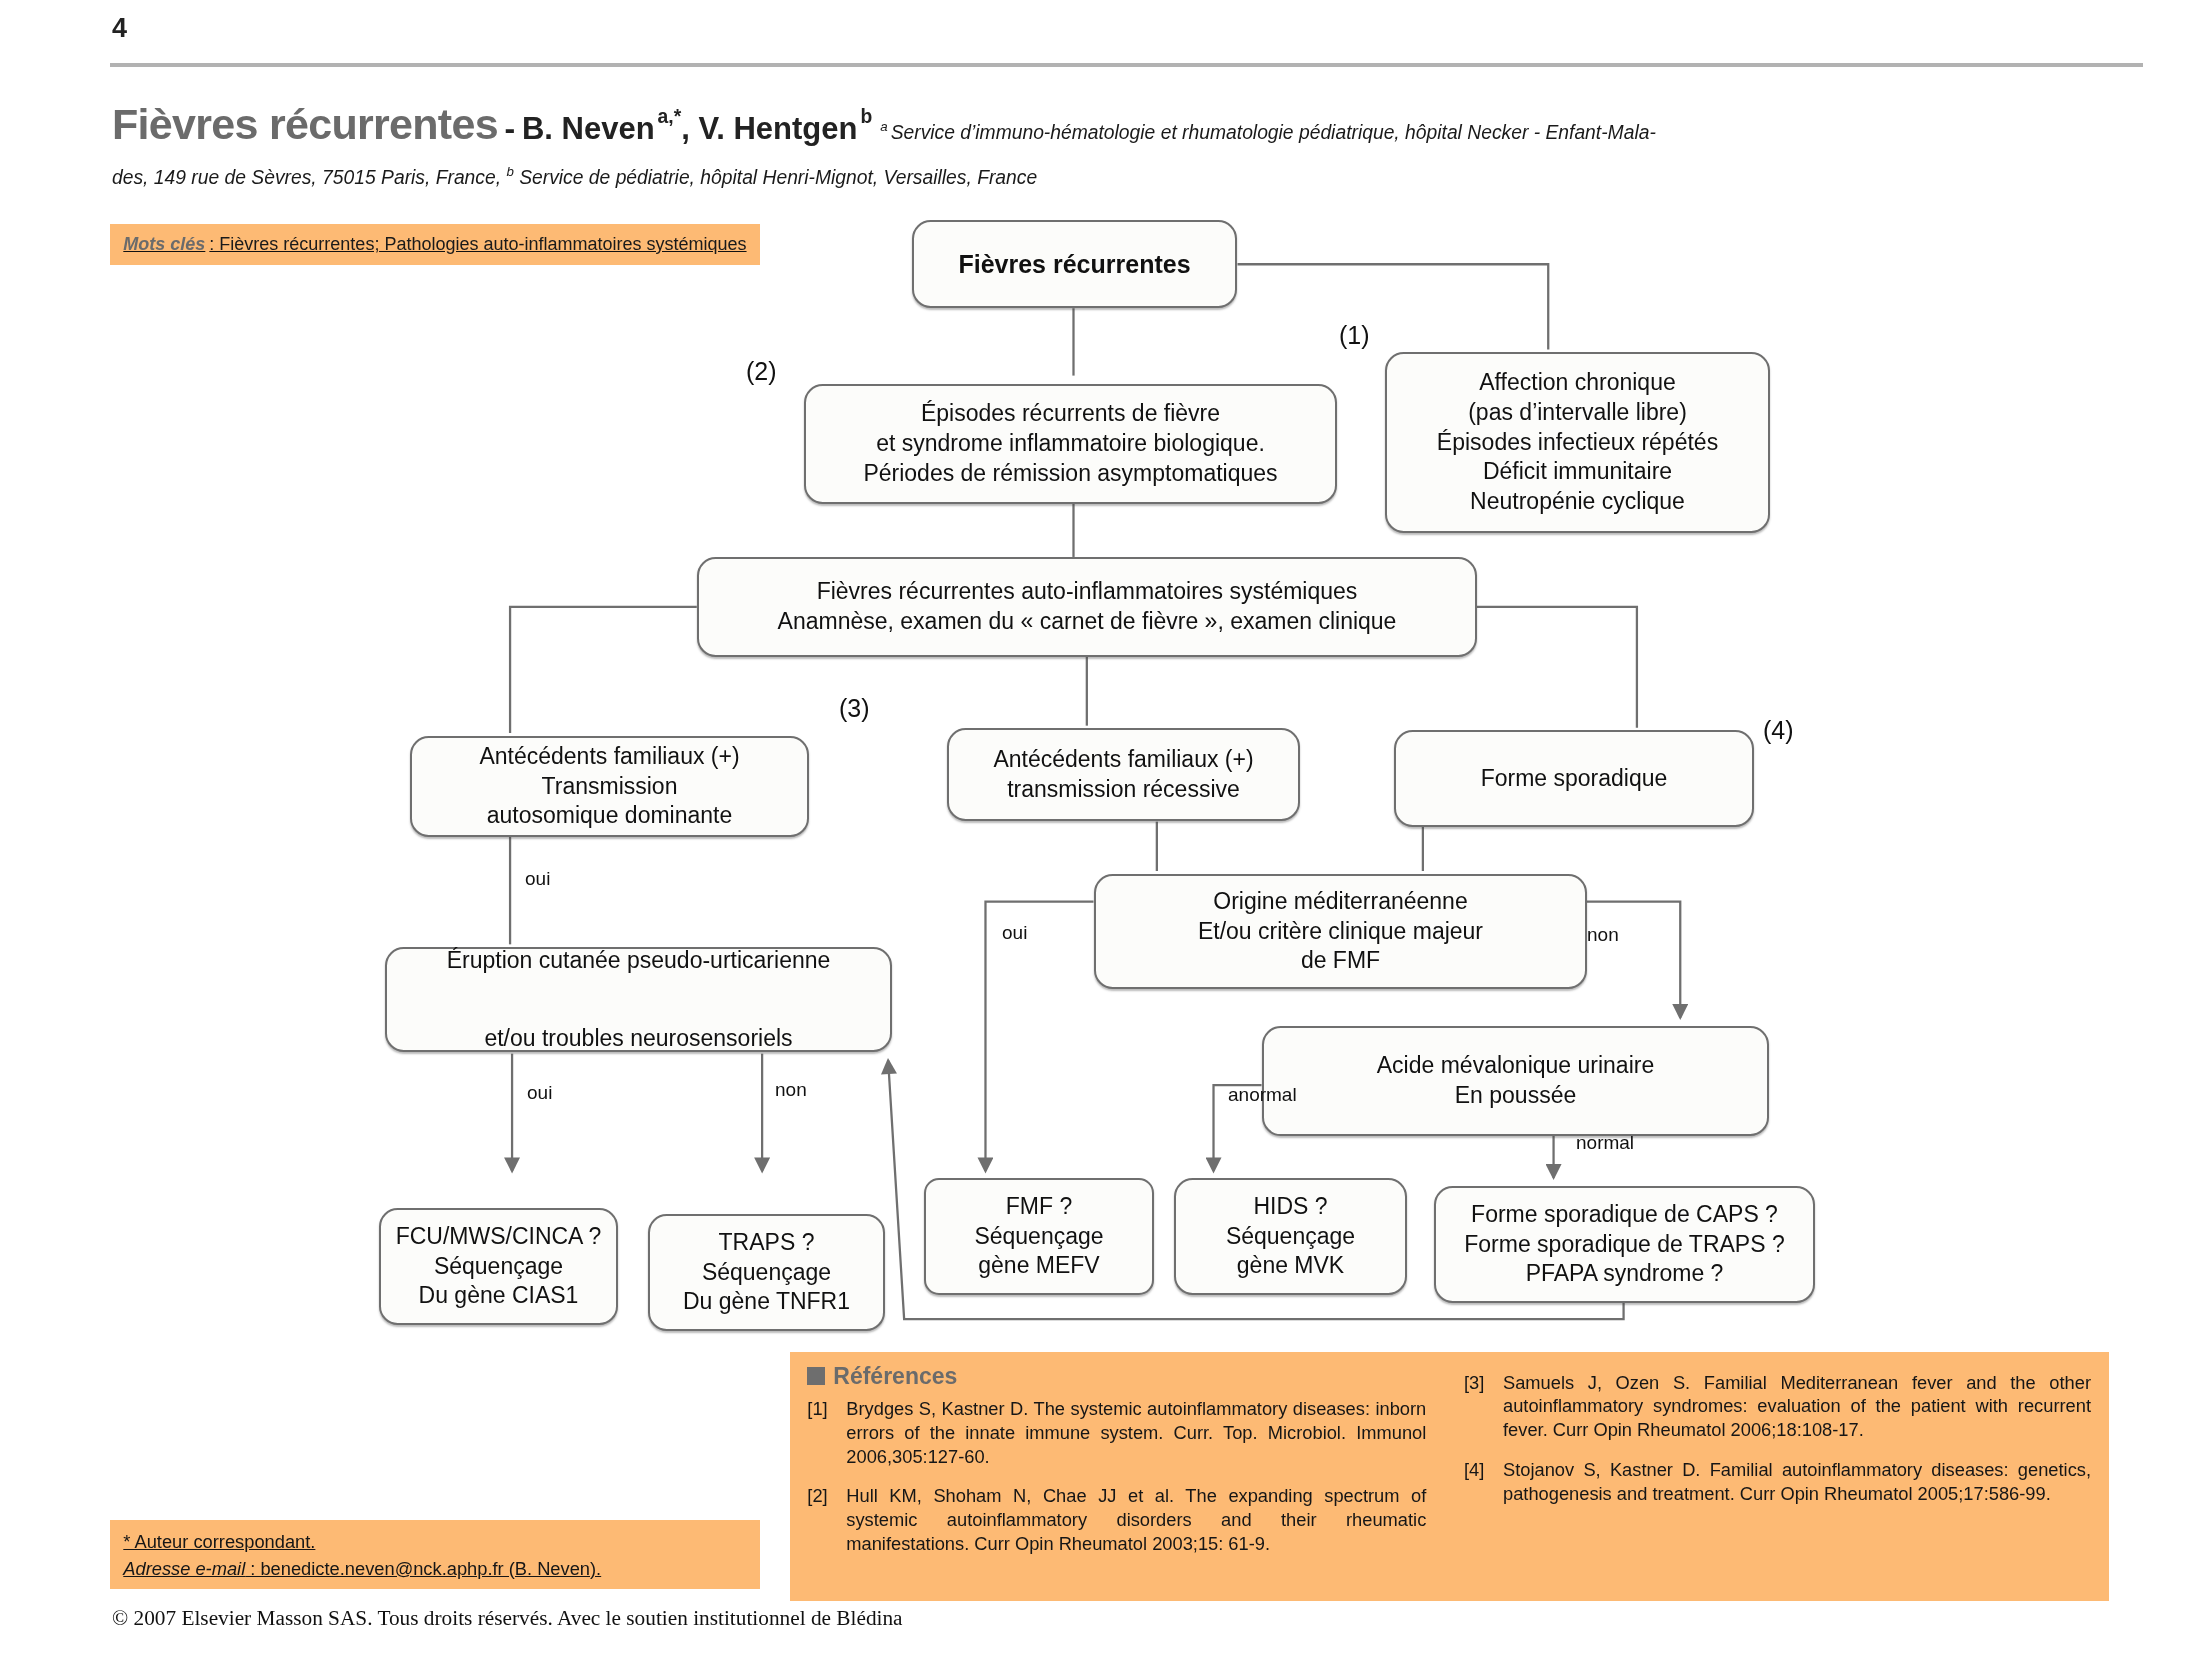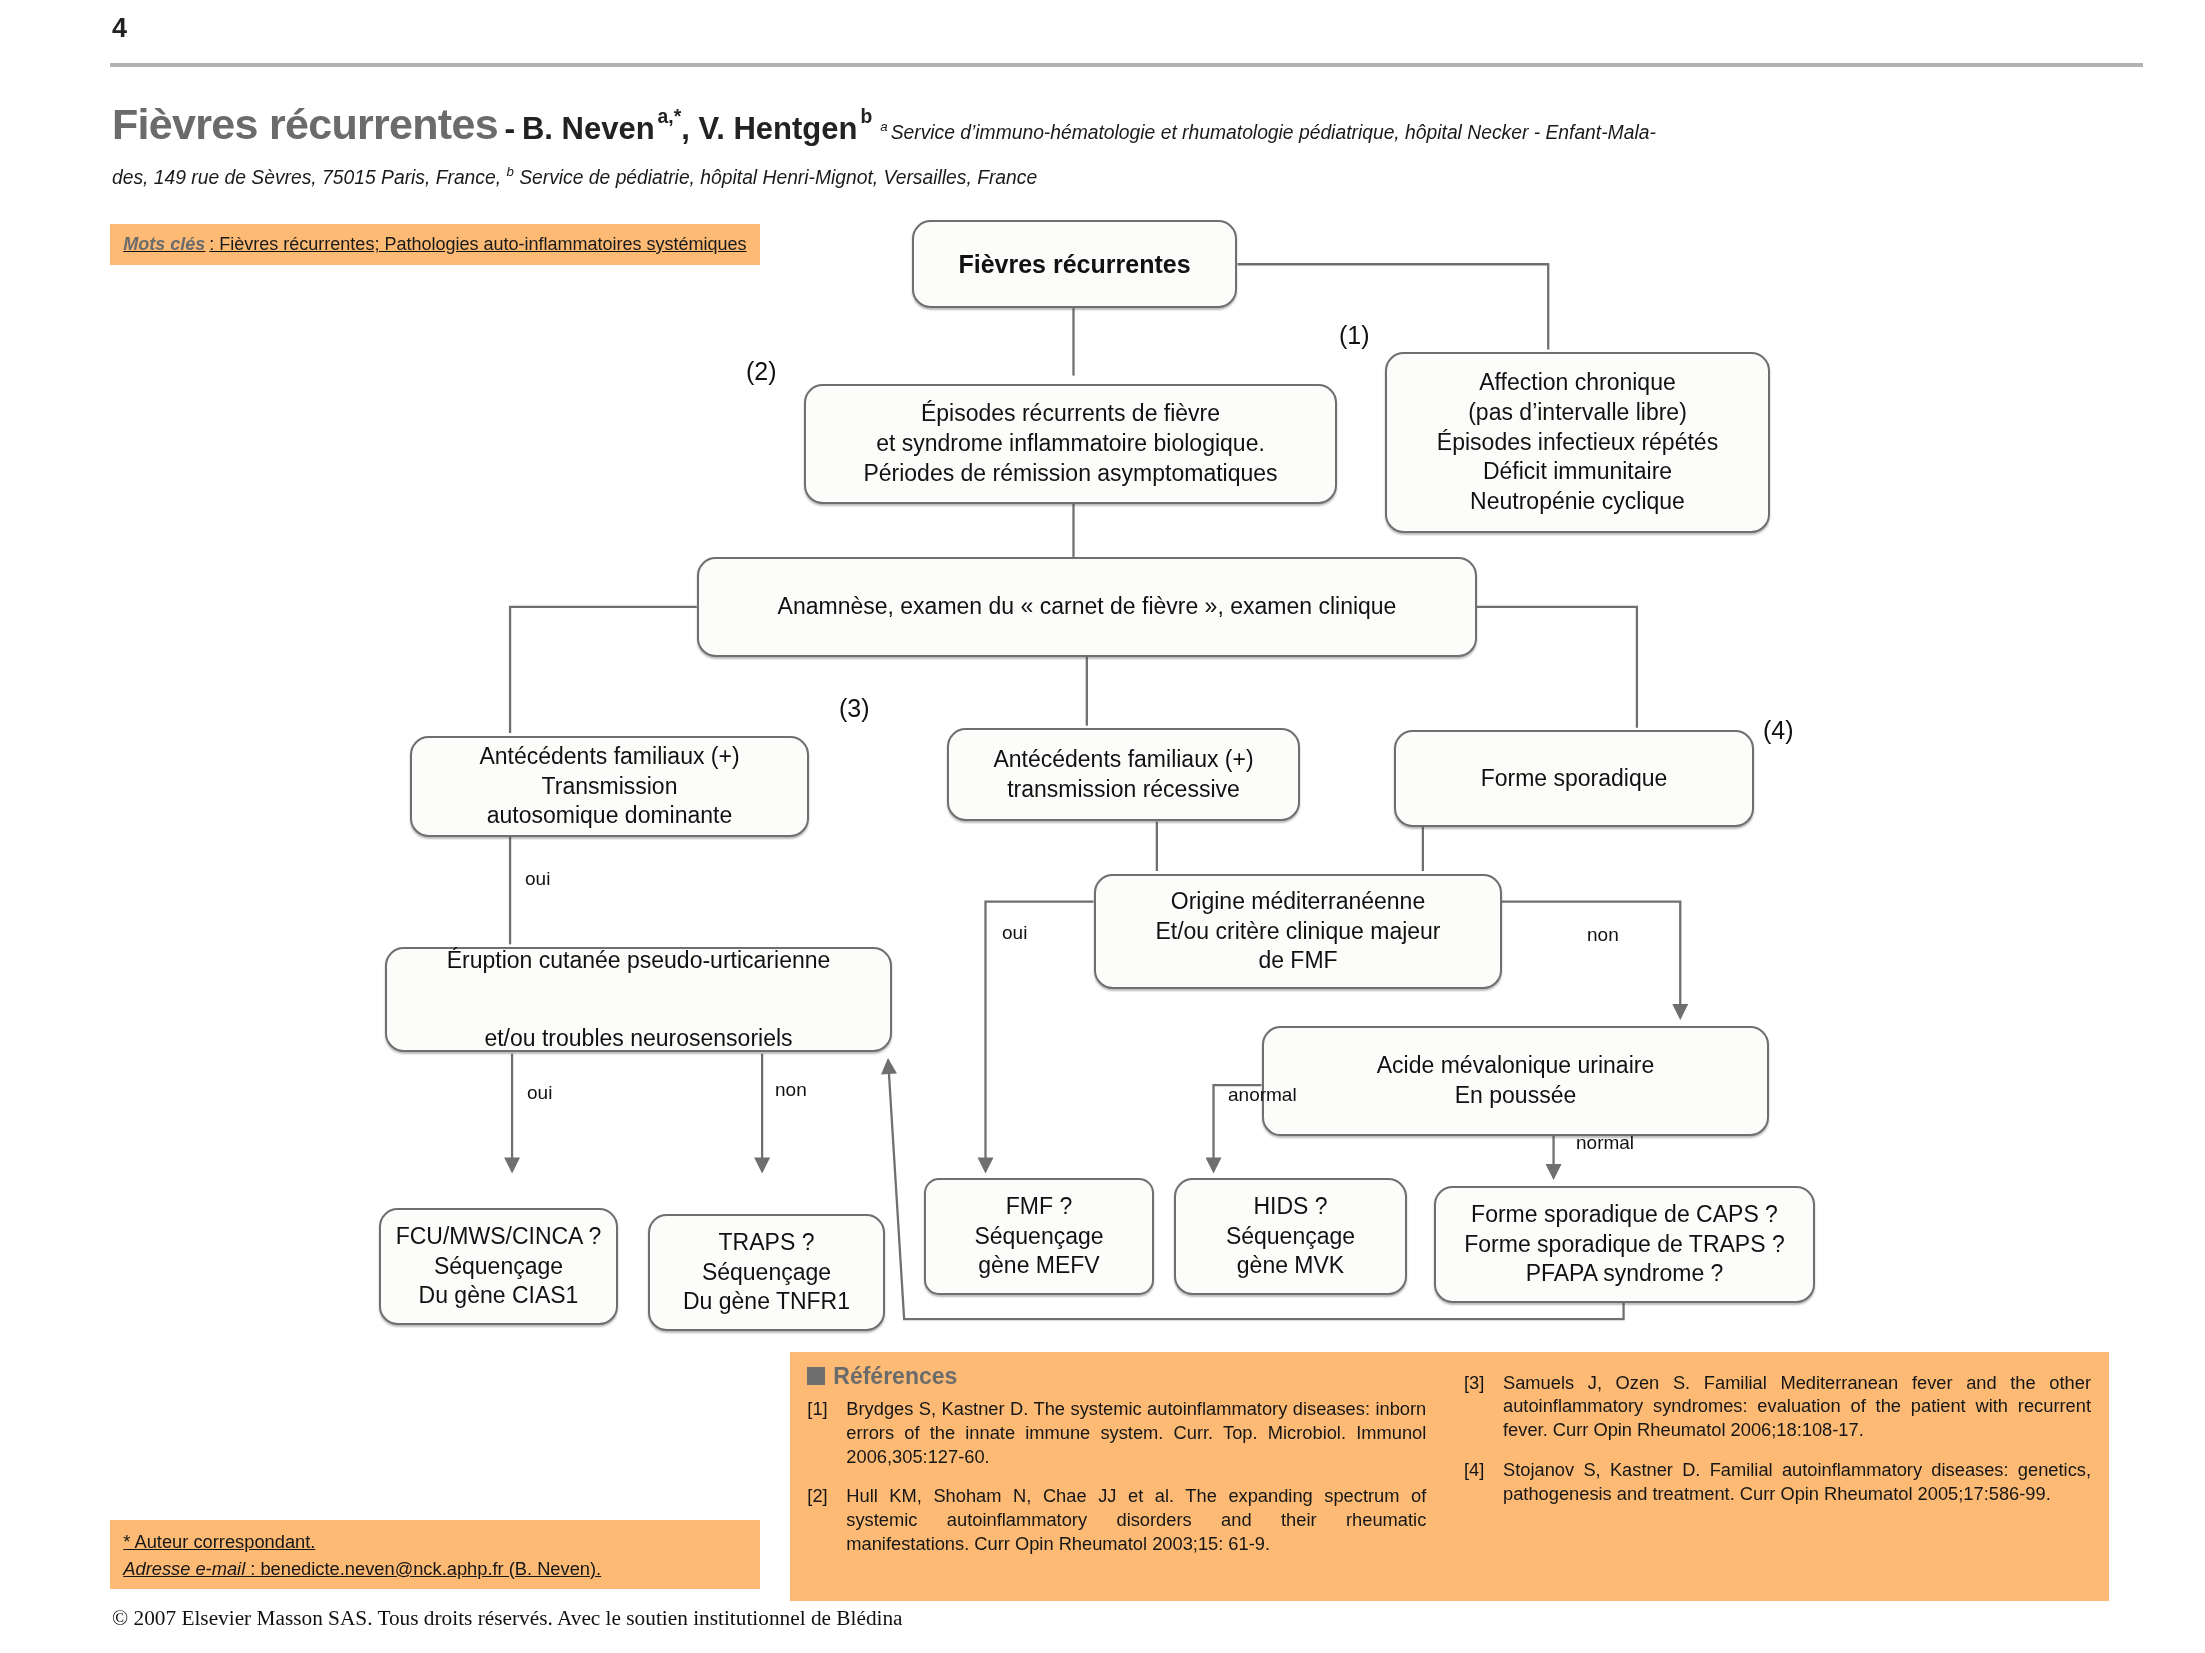--- a/index.html
+++ b/index.html
@@ -112,20 +112,21 @@
   <div>Neutropénie cyclique</div>
 </div>
 
 <div class="node" style="left:804px;top:375px;width:533px;height:120px;margin-top:9px;">
   <div>Épisodes récurrents de fièvre</div>
   <div>et syndrome inflammatoire biologique.</div>
   <div>Périodes de rémission asymptomatiques</div>
 </div>
 
 <div class="node" style="left:697px;top:557px;width:780px;height:100px;">
+  <div>Fièvres récurrentes auto-inflammatoires systémiques</div>
   <div>Anamnèse, examen du « carnet de fièvre », examen clinique</div>
 </div>
 
 <div class="node" style="left:410px;top:736px;width:399px;height:101px;">
   <div>Antécédents familiaux (+)</div>
   <div>Transmission</div>
   <div>autosomique dominante</div>
 </div>
 
 <div class="node" style="left:947px;top:728px;width:353px;height:93px;">
@@ -135,21 +136,21 @@
 
 <div class="node" style="left:1394px;top:730px;width:360px;height:97px;">
   <div>Forme sporadique</div>
 </div>
 
 <div class="node" style="left:385px;top:947px;width:507px;height:105px;gap:48px;">
   <div>Éruption cutanée pseudo-urticarienne</div>
   <div>et/ou troubles neurosensoriels</div>
 </div>
 
-<div class="node" style="left:1094px;top:874px;width:408px;height:115px;">
+<div class="node" style="left:1094px;top:874px;width:493px;height:115px;">
   <div>Origine méditerranéenne</div>
   <div>Et/ou critère clinique majeur</div>
   <div>de FMF</div>
 </div>
 
 <div class="node" style="left:1262px;top:1026px;width:507px;height:110px;">
   <div>Acide mévalonique urinaire</div>
   <div>En poussée</div>
 </div>
 

